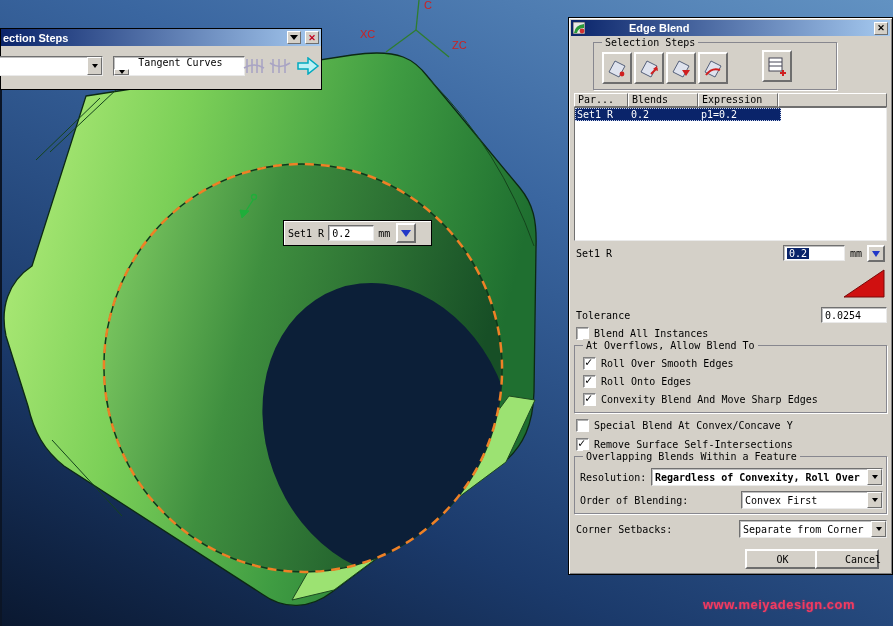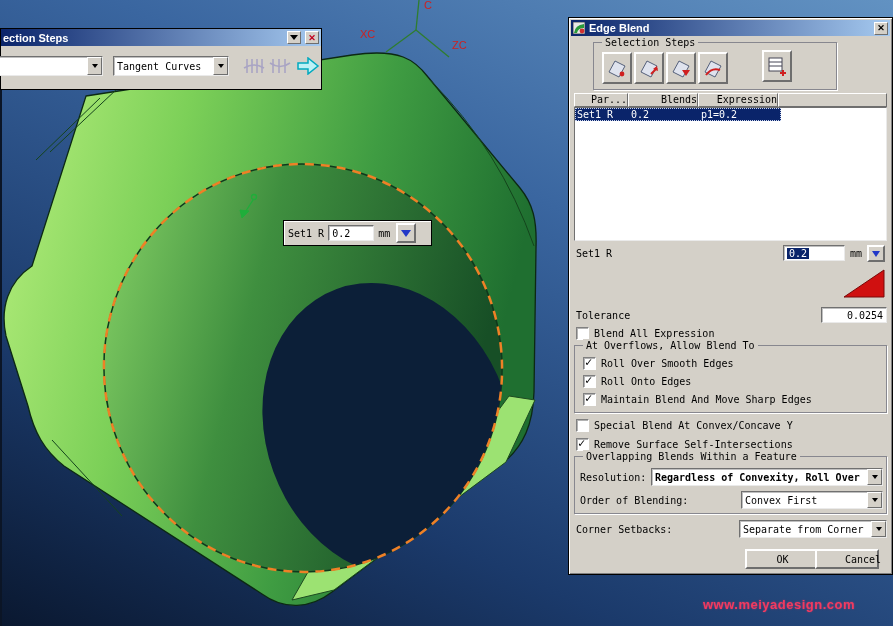--- a/index.html
+++ b/index.html
@@ -27,21 +27,21 @@
     border-color:#ffffff #6e6e6e #6e6e6e #ffffff;display:flex;align-items:center;justify-content:center;flex:none;}
   .groupbox{position:absolute;border:1px solid #87878f;box-shadow:1px 1px 0 #ffffff;}
   .grouplabel{position:absolute;top:-7px;left:8px;background:#d4d0c8;padding:0 3px;line-height:13px;white-space:nowrap;}
   .cbrow{position:absolute;display:flex;align-items:center;gap:5px;height:14px;white-space:nowrap;}
   .checkbox{position:relative;width:13px;height:13px;background:#fff;flex:none;
     border:1px solid;border-color:#808080 #ffffff #ffffff #808080;box-shadow:inset 1px 1px 0 rgba(0,0,0,.3);}
   .checkbox.checked::after{content:"✓";position:absolute;left:1px;top:-3px;font-size:12px;font-weight:bold;color:#000;}
   .btn{display:flex;align-items:center;justify-content:center;background:#d4d0c8;
     border:2px solid;border-color:#ffffff #6e6e6e #6e6e6e #ffffff;}
   .hdr-cell{border:1px solid;border-color:#ffffff #6e6e6e #6e6e6e #ffffff;background:#d4d0c8;
-    padding-left:3px;line-height:12px;overflow:hidden;white-space:nowrap;text-align:right;}
+    padding-left:3px;line-height:12px;overflow:hidden;white-space:nowrap;}
   .sel-row{display:flex;background:#0a246a;color:#fff;height:13px;line-height:13px;outline:1px dotted #c8d4f0;outline-offset:-1px;}
   .sel-row span{overflow:hidden;white-space:nowrap;padding-left:2px;}
   .watermark{font-family:"Liberation Sans",sans-serif;font-weight:bold;font-size:13px;color:#f23a60;
     text-shadow:0 0 2px rgba(255,60,100,.55);letter-spacing:.5px;}
   .icon-btn{display:flex;align-items:center;justify-content:center;}
 </style>
 </head>
 <body>
 
 <div class="stage">
@@ -126,21 +126,21 @@
 
     <div class="abs" style="left:0;top:17px;width:320px;height:43px;">
 
       <div class="combo abs" style="left:-8px;top:10px;width:110px;height:20px;">
         <span class="combo-text"></span>
         <span class="dd-btn">
           <span class="tri" style="border-top-width:4px;border-left-width:3px;border-right-width:3px;"></span>
         </span>
       </div>
 
-      <div class="combo abs" style="left:112px;top:10px;width:116px;height:20px;">
+      <div class="combo abs" style="left:112px;top:10px;width:132px;height:20px;flex-direction:column;">
         <span class="combo-text">Tangent Curves</span>
         <span class="dd-btn">
           <span class="tri" style="border-top-width:4px;border-left-width:3px;border-right-width:3px;"></span>
         </span>
       </div>
 
       <div class="abs icon-btn" style="left:240px;top:9px;width:25px;height:22px;">
         <svg width="22" height="18" viewBox="0 0 22 18">
           <g stroke="#a9a4c4" stroke-width="1.6" fill="none">
             <line x1="4" y1="2" x2="4" y2="16"></line>
@@ -172,21 +172,21 @@
 
   <div class="abs panel" style="left:568px;top:17px;width:325px;height:558px;border:1px solid #000;
        box-shadow:inset 1px 1px 0 #fff, inset -1px -1px 0 #808080;">
 
     <div class="titlebar abs" style="left:2px;top:2px;width:319px;height:16px;">
       <svg width="12" height="12" viewBox="0 0 12 12">
         <rect x="0" y="0" width="12" height="12" fill="#e6e6e6" stroke="#555"></rect>
         <path d="M1,11 Q2,3 11,2 L11,6 Q5,6 4,11 Z" fill="#2a9a3a"></path>
         <circle cx="9" cy="9" r="2.4" fill="#d03030"></circle>
       </svg>
-      <span style="flex:1;white-space:nowrap;">Edge Blend</span>
+      <span style="flex:1;white-space:nowrap;margin-left:40px;">Edge Blend</span>
       <div class="raised1 win-btn">✕</div>
     </div>
 
     <div class="groupbox" style="left:24px;top:24px;width:244px;height:48px;">
       <span class="grouplabel">Selection Steps</span>
       <div class="btn abs" style="left:8px;top:9px;width:30px;height:32px;">
         <svg width="22" height="22" viewBox="0 0 22 22">
           <polygon points="3,15 9,4 19,9 13,20" fill="#dfe3ee" stroke="#55607a"></polygon>
           <circle cx="16" cy="17" r="2.4" fill="#d02020"></circle>
         </svg>
@@ -246,42 +246,42 @@
       <span class="tri blue" style="border-top-width:6px;border-left-width:4px;border-right-width:4px;"></span>
     </div>
 
     <div class="abs icon-btn" style="left:272px;top:249px;width:46px;height:33px;">
       <svg width="46" height="33" viewBox="0 0 46 33">
         <polygon points="3,30 43,30 43,3" fill="#d01010" stroke="#7a0808" stroke-width="1"></polygon>
       </svg>
     </div>
 
     <span class="abs" style="left:7px;top:292px;">Tolerance</span>
-    <div class="field abs" style="left:252px;top:289px;width:66px;height:16px;justify-content:flex-end;">
+    <div class="field abs" style="left:252px;top:289px;width:66px;height:16px;">
       <span>0.0254</span>
     </div>
 
     <div class="cbrow" style="left:7px;top:308px;">
       <span class="checkbox"></span>
-      <span>Blend All Expression</span>
+      <span>Blend All Instances</span>
     </div>
 
     <div class="groupbox" style="left:5px;top:327px;width:313px;height:68px;">
       <span class="grouplabel">At Overflows, Allow Blend To</span>
       <div class="cbrow" style="left:8px;top:10px;">
         <span class="checkbox checked"></span>
         <span>Roll Over Smooth Edges</span>
       </div>
       <div class="cbrow" style="left:8px;top:28px;">
         <span class="checkbox checked"></span>
         <span>Roll Onto Edges</span>
       </div>
       <div class="cbrow" style="left:8px;top:46px;">
         <span class="checkbox checked"></span>
-        <span>Maintain Blend And Move Sharp Edges</span>
+        <span>Convexity Blend And Move Sharp Edges</span>
       </div>
     </div>
 
     <div class="cbrow" style="left:7px;top:419px;">
       <span class="checkbox checked"></span>
       <span>Remove Surface Self-Intersections</span>
     </div>
 
     <div class="cbrow" style="left:7px;top:400px;">
       <span class="checkbox"></span>

